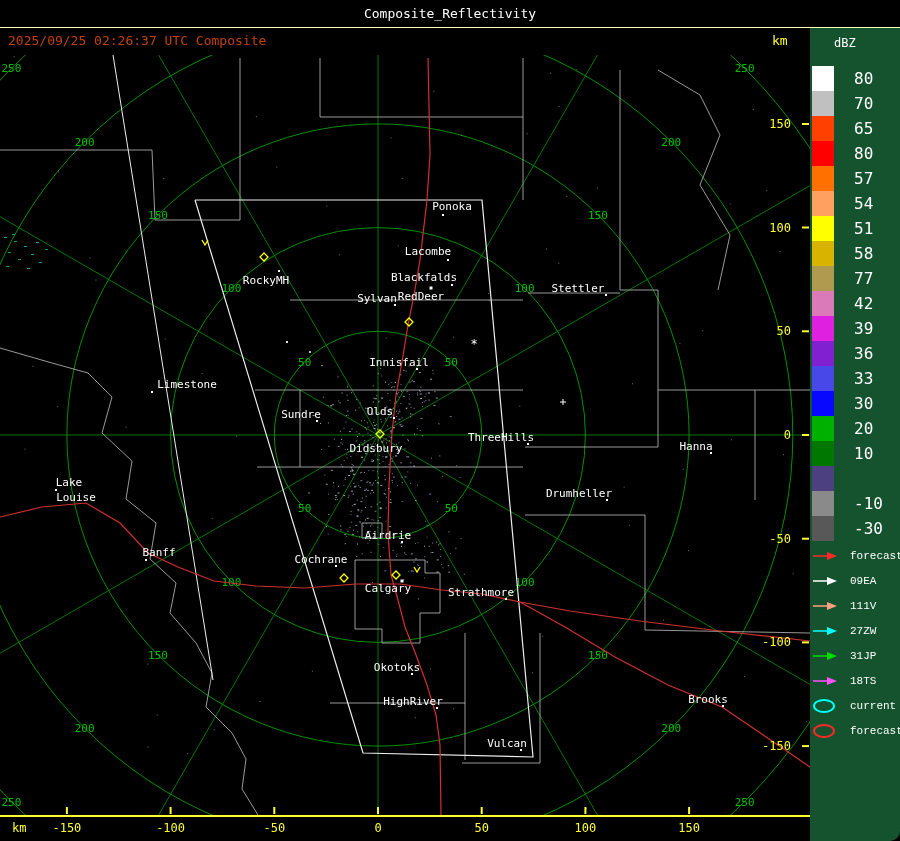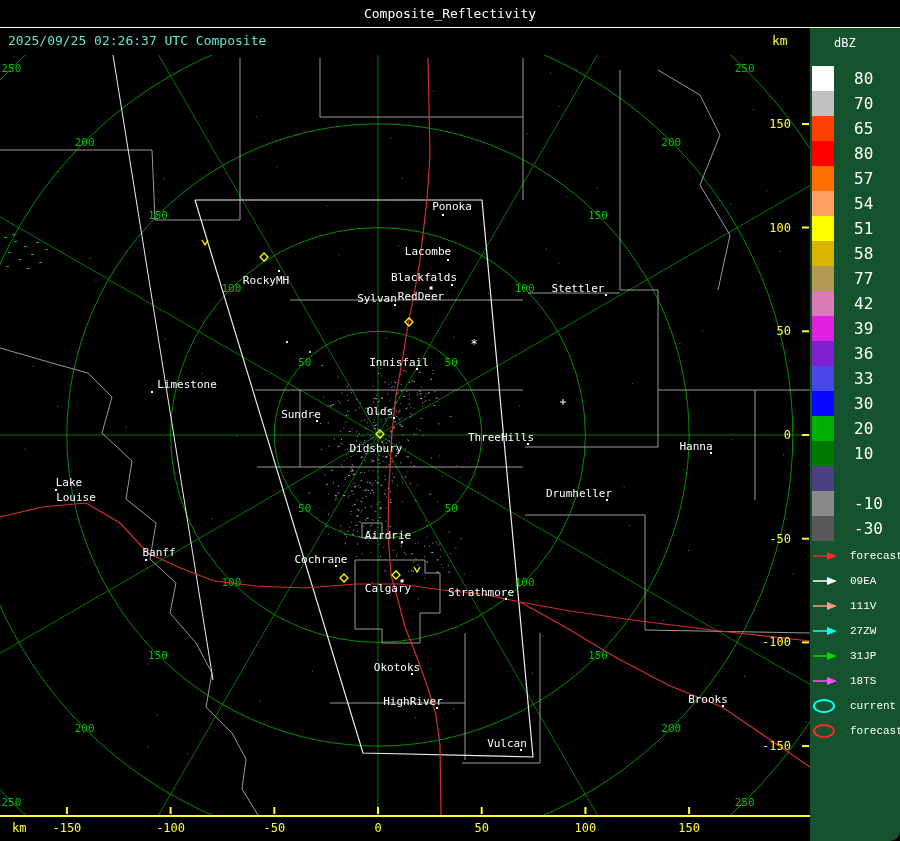--- a/index.html
+++ b/index.html
@@ -1,20 +1,20 @@
 <!DOCTYPE html>
 <html><head>
 <meta charset="utf-8">
 <style>
   html,body{margin:0;padding:0;background:#000;}
   .app{position:relative;width:900px;height:841px;background:#000;overflow:hidden;
        font-family:"DejaVu Sans Mono","Liberation Mono",monospace;border-radius:10px;}
   .title-bar{position:absolute;top:0;left:0;width:900px;height:27px;line-height:27px;
        text-align:center;color:#ffffff;font-size:13px;border-bottom:1px solid #ffffbb;}
-  .timestamp{position:absolute;top:33px;left:8px;color:#5eead4;font-size:13px;}
+  .timestamp{position:absolute;top:33px;left:8px;color:#c2410c;font-size:13px;}
   .unit-top-right{position:absolute;top:33px;left:772px;color:#ffff33;font-size:13px;}
   .plot{position:absolute;top:55px;left:0;width:810px;height:760px;background:#000;}
   svg text{font-family:"DejaVu Sans Mono","Liberation Mono",monospace;}
   .bottom-axis{position:absolute;top:815px;left:0;width:810px;height:24px;
        border-top:2px solid #ffff30;}
   .bottom-axis .unit{position:absolute;left:12px;top:4px;color:#ffff33;font-size:12px;}
   .bx{position:absolute;top:4px;transform:translateX(-50%);color:#ffff33;font-size:12px;}
   .side-panel{position:absolute;top:28px;left:810px;width:90px;height:813px;background:#14532d;}
   .dbz-label{position:absolute;top:8px;left:24px;color:#ffffff;font-size:12px;}
   .colorbar{position:absolute;top:38px;left:2px;}

